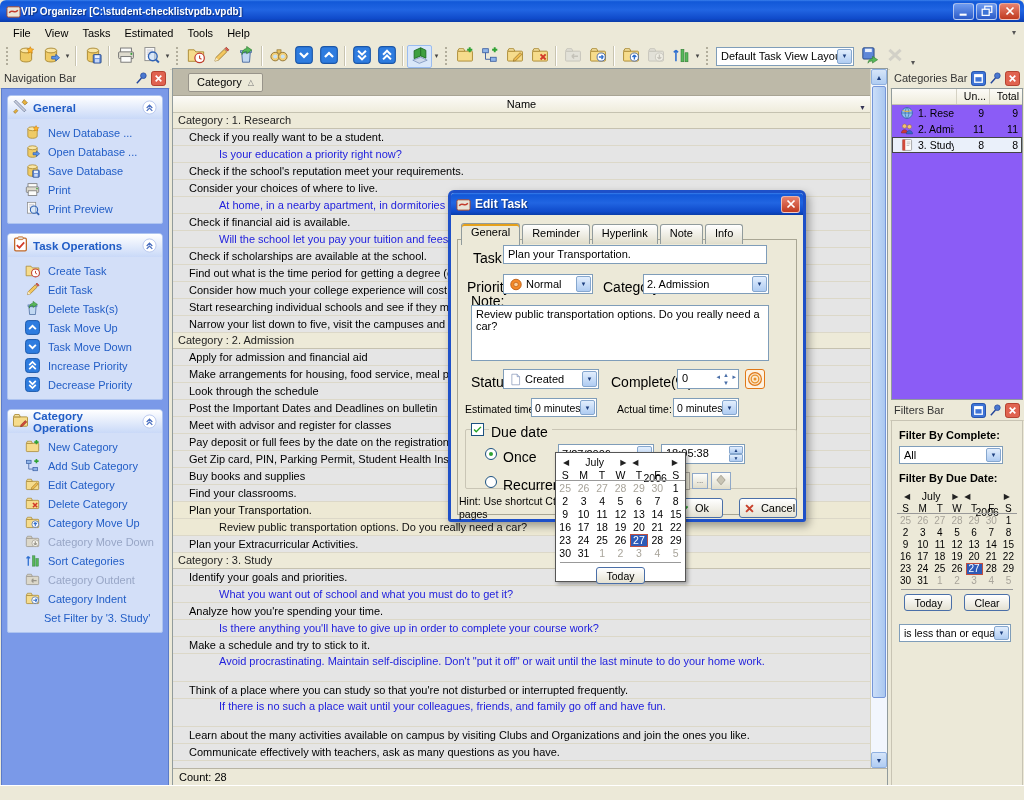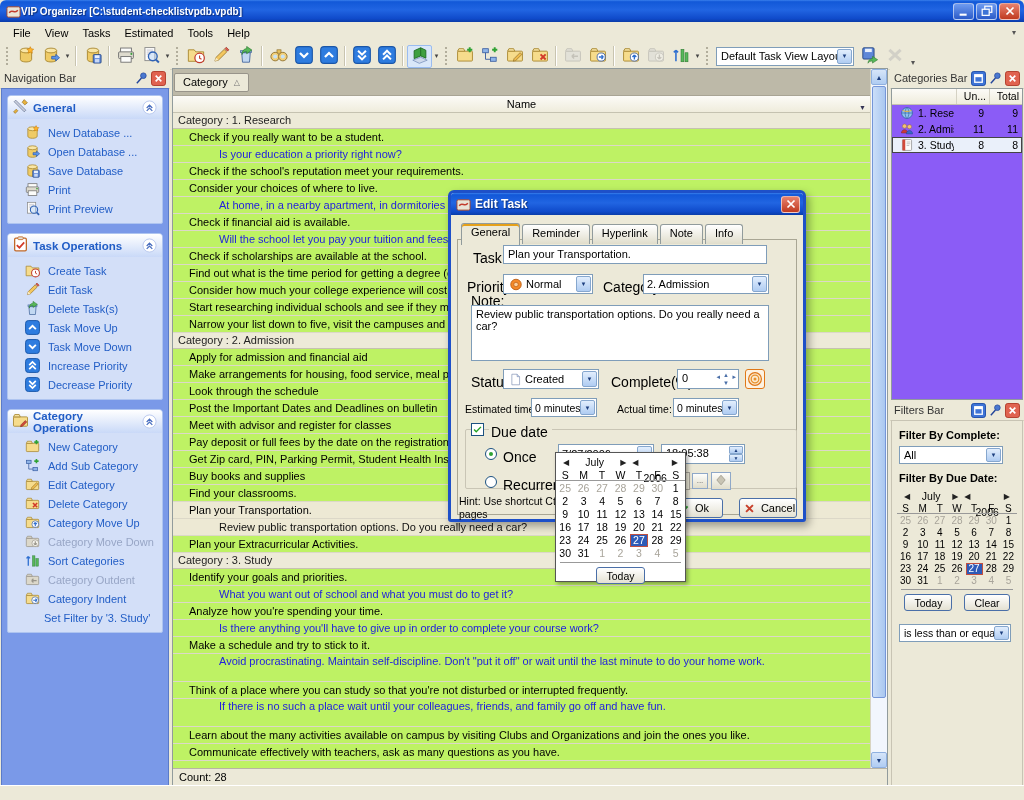--- a/index.html
+++ b/index.html
@@ -44,26 +44,26 @@
   .chevbtn{width:16px;height:16px;display:flex;align-items:center;}
   .navitems{padding:4px 0 5px 0;}
   .navitem{display:flex;align-items:center;height:19px;padding-left:17px;color:#215DC6;cursor:default;}
   .navitem.disabled{color:#98A6C6;}
   .navitem .nic{width:17px;height:16px;display:flex;align-items:center;}
   .navitem .lbl{margin-left:6px;white-space:nowrap;}
   .navitem.noicon{padding-left:30px;}
 
   
   #listarea{position:absolute;left:172px;top:68px;width:716px;bottom:14px;background:#fff;border:1px solid #919B9C;box-sizing:border-box;}
-  #groupbar{position:absolute;left:0;top:0;right:17px;height:27px;background:#BDB9A8;border-bottom:1px solid #A8A494;display:flex;align-items:center;padding-left:1px;box-sizing:border-box;}
+  #groupbar{position:absolute;left:0;top:0;right:17px;height:27px;background:#BDB9A8;border-bottom:1px solid #A8A494;display:flex;align-items:center;padding-left:15px;box-sizing:border-box;}
   #groupbtn{height:19px;background:#ECE9D8;border:1px solid #98948A;border-radius:2px;font-size:11px;padding:0 8px;display:flex;align-items:center;gap:6px;font-family:"Liberation Sans",sans-serif;}
   .sort-tri{font-size:8px;color:#777;}
   #colheader{position:absolute;left:0;top:27px;right:17px;height:17px;background:linear-gradient(180deg,#FCFBF7,#EFECDC);border-bottom:1px solid #C5C2B0;text-align:center;line-height:16px;box-sizing:border-box;}
   #colheader .chooser{position:absolute;right:4px;top:4px;font-size:7px;color:#335;}
-  #rows{position:absolute;left:0;top:44px;right:17px;bottom:17px;overflow:hidden;background:#bef264;}
+  #rows{position:absolute;left:0;top:44px;right:17px;bottom:17px;overflow:hidden;background:#e5e5e5;}
   .row{box-sizing:border-box;border-bottom:1px solid #DCD8C8;padding:2px 4px 0 16px;white-space:nowrap;overflow:hidden;height:17px;}
   .row.category{background:#EDEAD8;border-bottom:1px solid #C6C2B0;height:16px;padding-left:5px;color:#222;padding-top:1px;}
   .row.note{color:#2222DD;padding-left:46px;}
   .row.note.plain{color:#111;}
   .row.two{height:28px;white-space:normal;line-height:13px;padding-top:1px;}
   .row.sel{background:#EDE9D4;}
   #list-status{position:absolute;left:0;right:0;bottom:0;height:17px;background:#ECE9D8;border-top:1px solid #B8B4A4;padding:2px 0 0 6px;box-sizing:border-box;}
   #listscrollbar{position:absolute;right:0;top:0;width:17px;bottom:17px;background:#F2F6FD;border-left:1px solid #D8D4C0;box-sizing:border-box;}
   .sb-btn{position:absolute;left:0;right:0;height:16px;background:linear-gradient(180deg,#D6E5F9,#AFCCF2);border:1px solid #8FB0E0;border-radius:2px;color:#1D3F7F;font-size:7px;display:flex;align-items:center;justify-content:center;box-sizing:border-box;}
   .sb-thumb{position:absolute;left:1px;right:1px;top:17px;bottom:70px;background:linear-gradient(90deg,#CBDEF8,#A9C7F0);border:1px solid #7596D8;border-radius:2px;}

